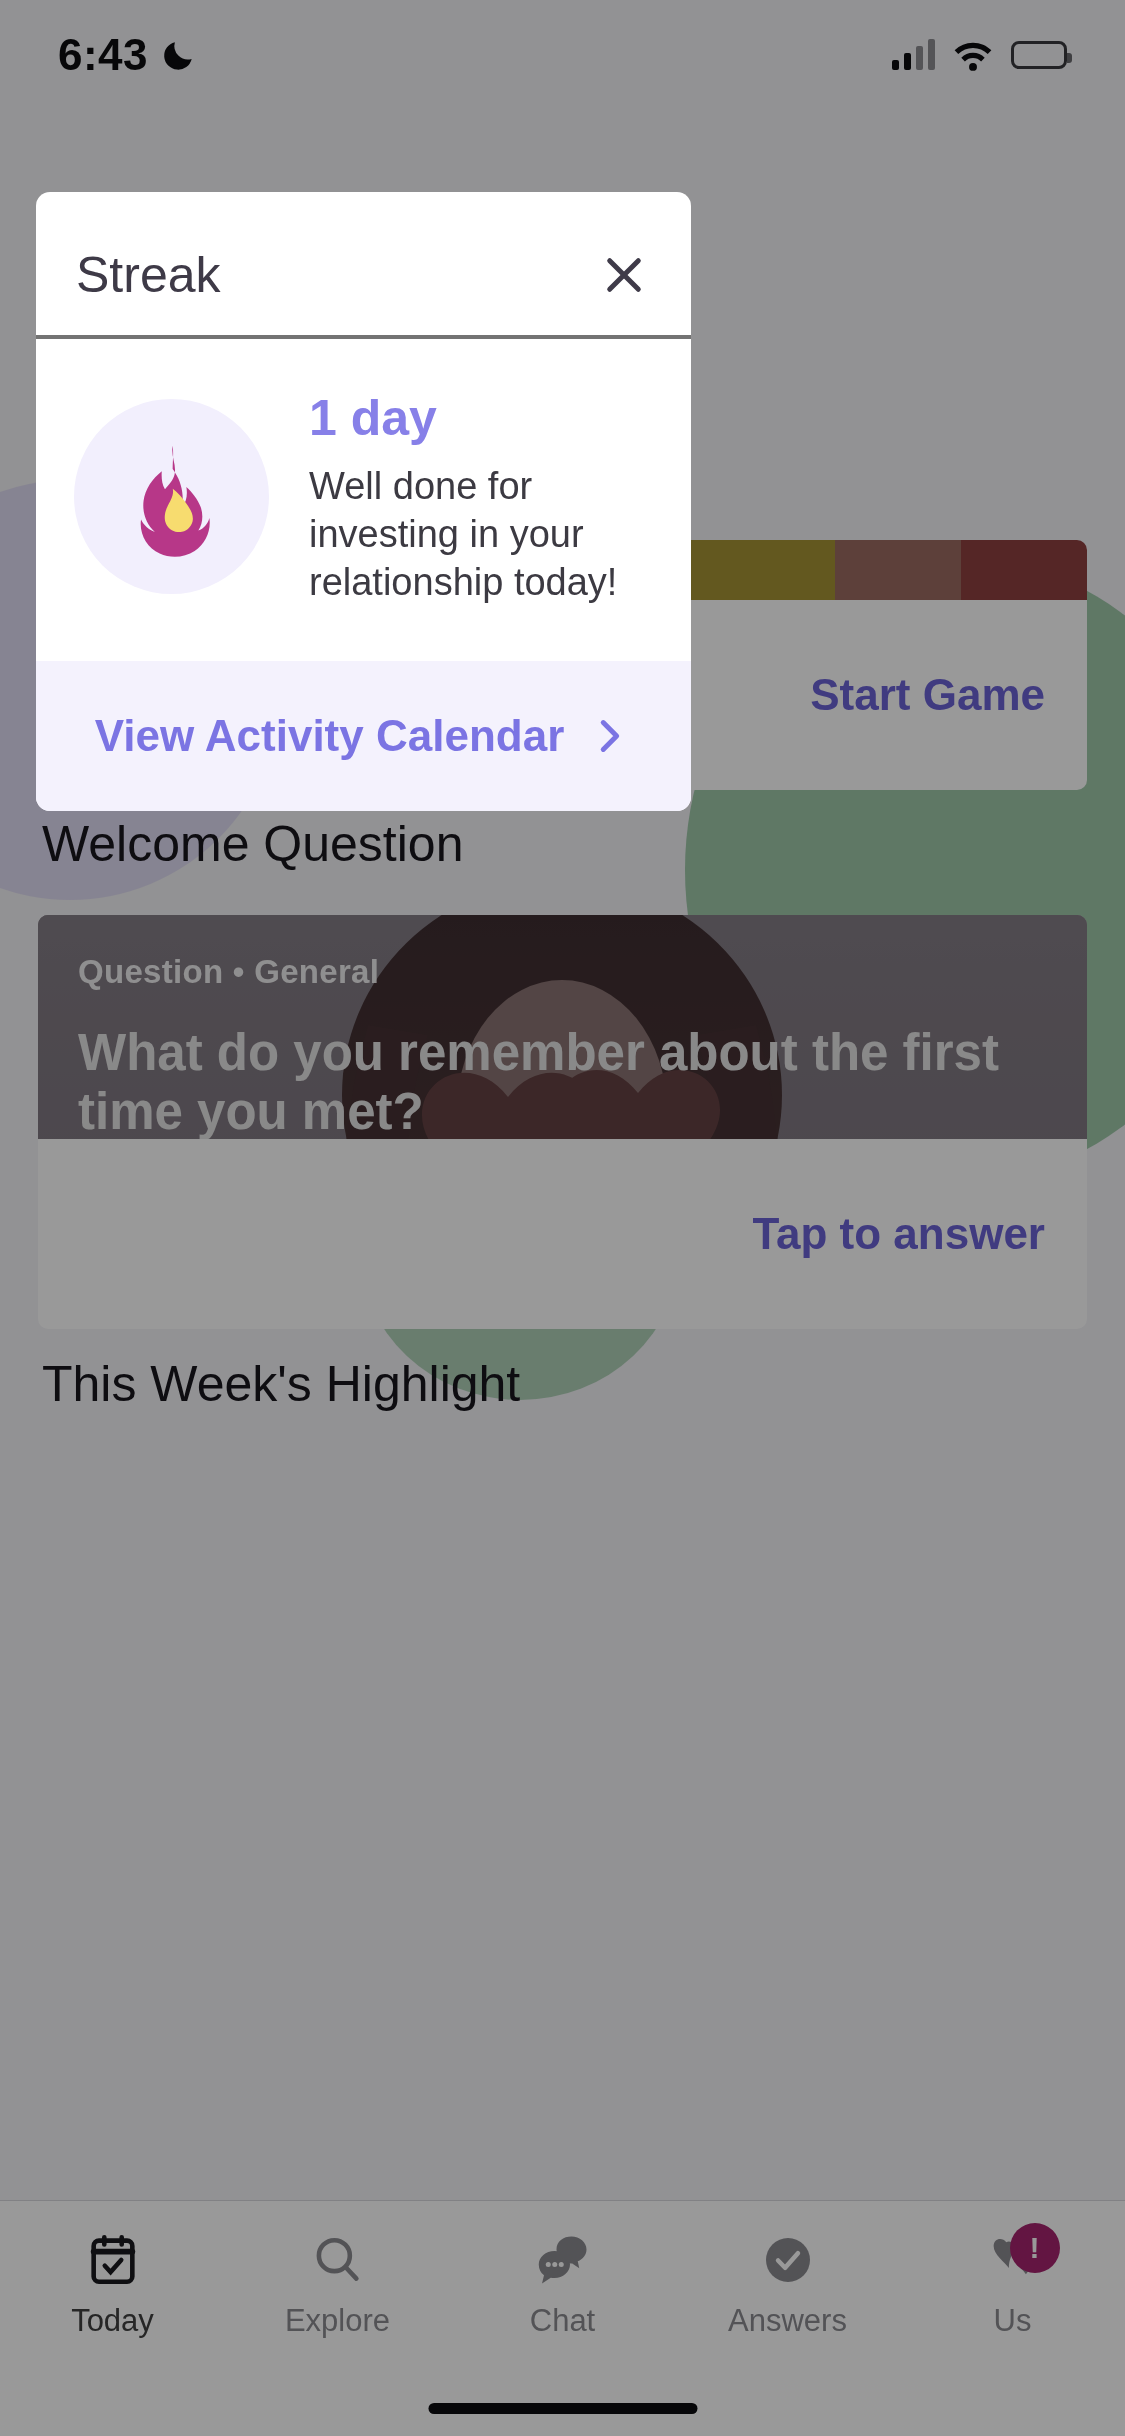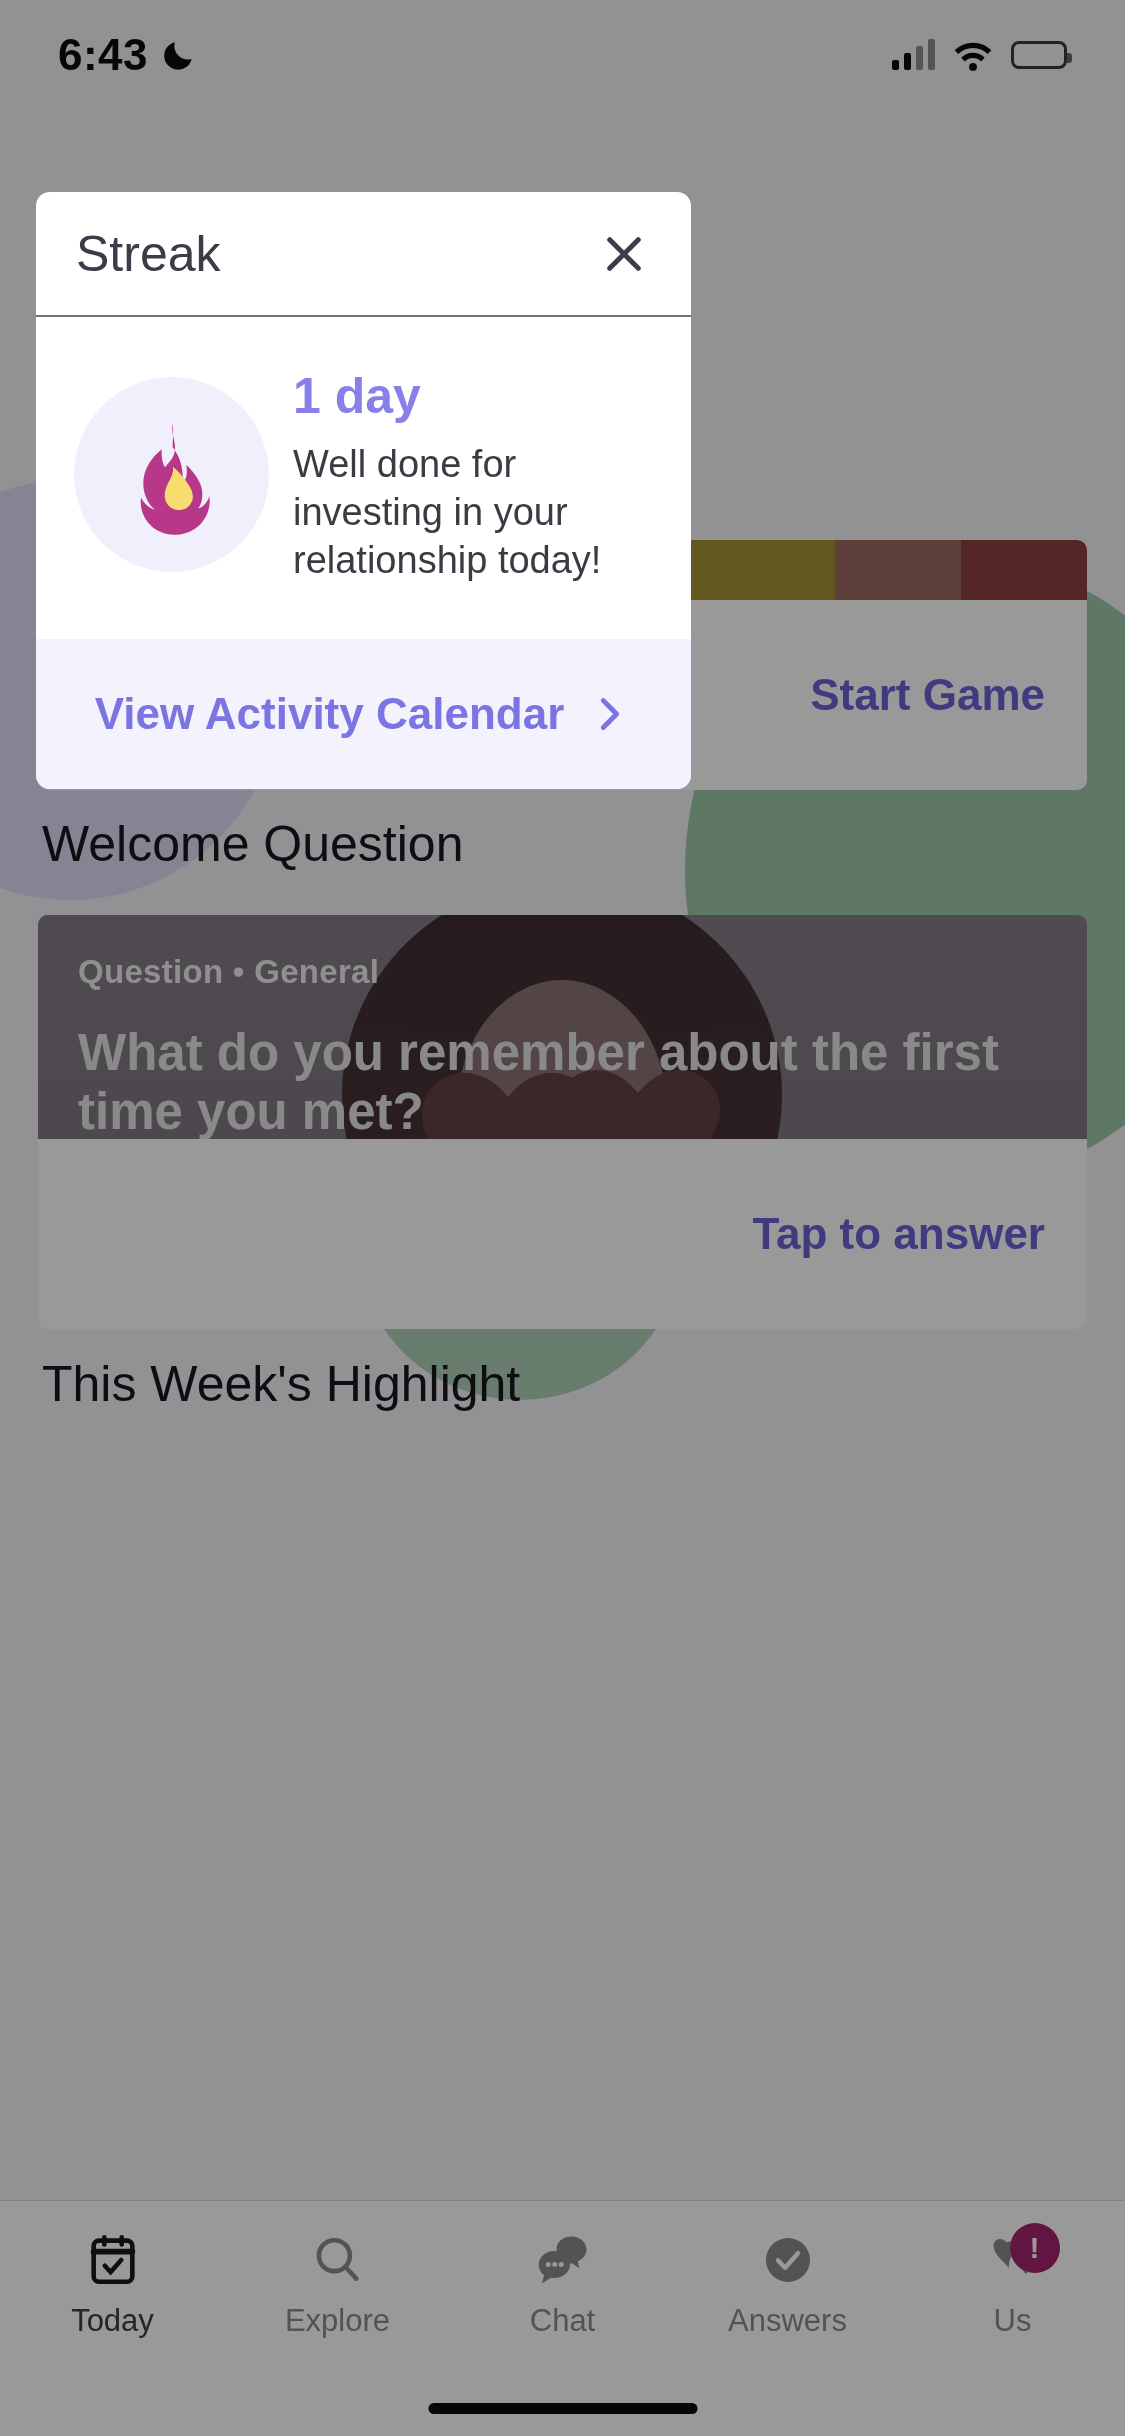--- a/index.html
+++ b/index.html
@@ -158,28 +158,29 @@
     position:absolute; z-index:60;
     left:36px; top:192px; width:655px;
     background:#ffffff;
     border-radius:14px;
     overflow:hidden;
   }
   #modal-header {
     height:125px; display:flex; align-items:center;
     justify-content:space-between;
     padding:0 34px 0 40px;
-    border-bottom:2px solid #737373;
+    border-bottom:4px solid #737373;
+    margin-top:22px;
   }
   #modal-title { font-size:50px; color:#3e3a47; font-weight:400; }
   #close-btn { width:66px; height:66px; display:flex;
     align-items:center; justify-content:center; cursor:pointer; }
 
   #modal-body {
-    display:flex; align-items:center; gap:0;
+    display:flex; align-items:center; gap:16px;
     padding:48px 40px 54px 38px;
   }
   #flame-circle {
     width:195px; height:195px; min-width:195px; border-radius:50%;
     background:#f2effd;
     display:flex; align-items:center; justify-content:center;
     margin-right:24px;
   }
   #streak-text { padding-top:2px; }
   #streak-count {

